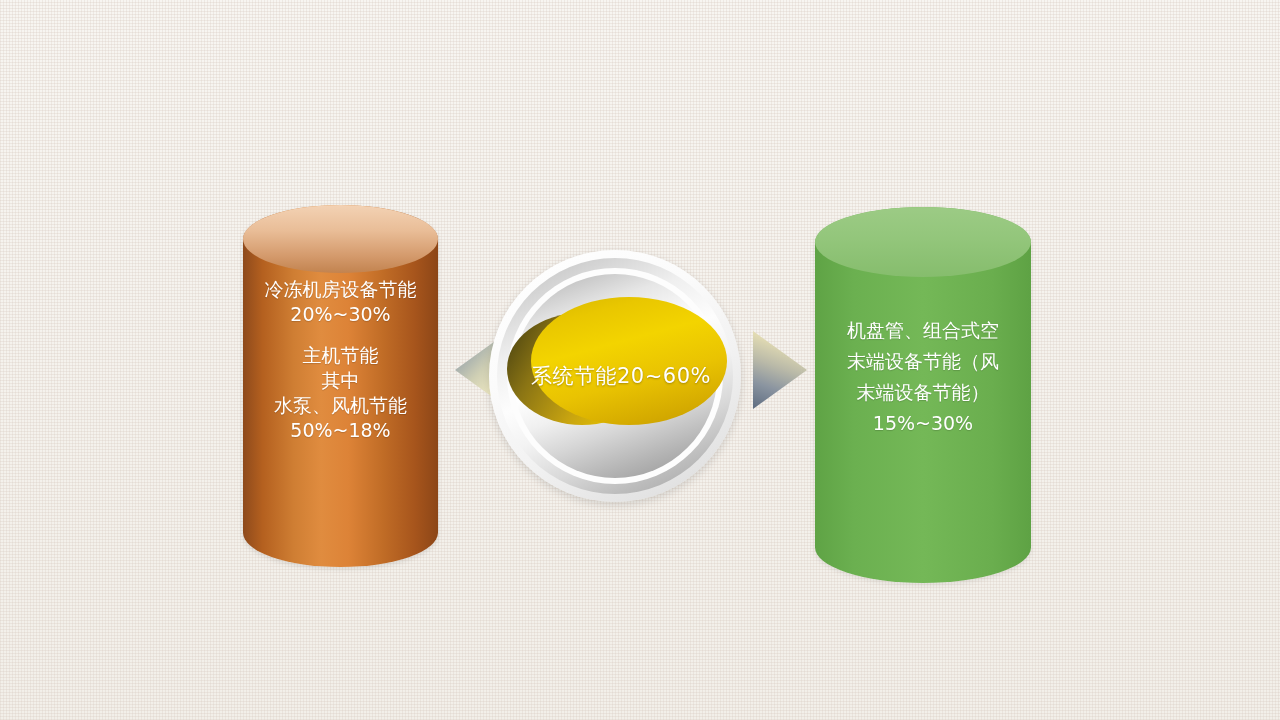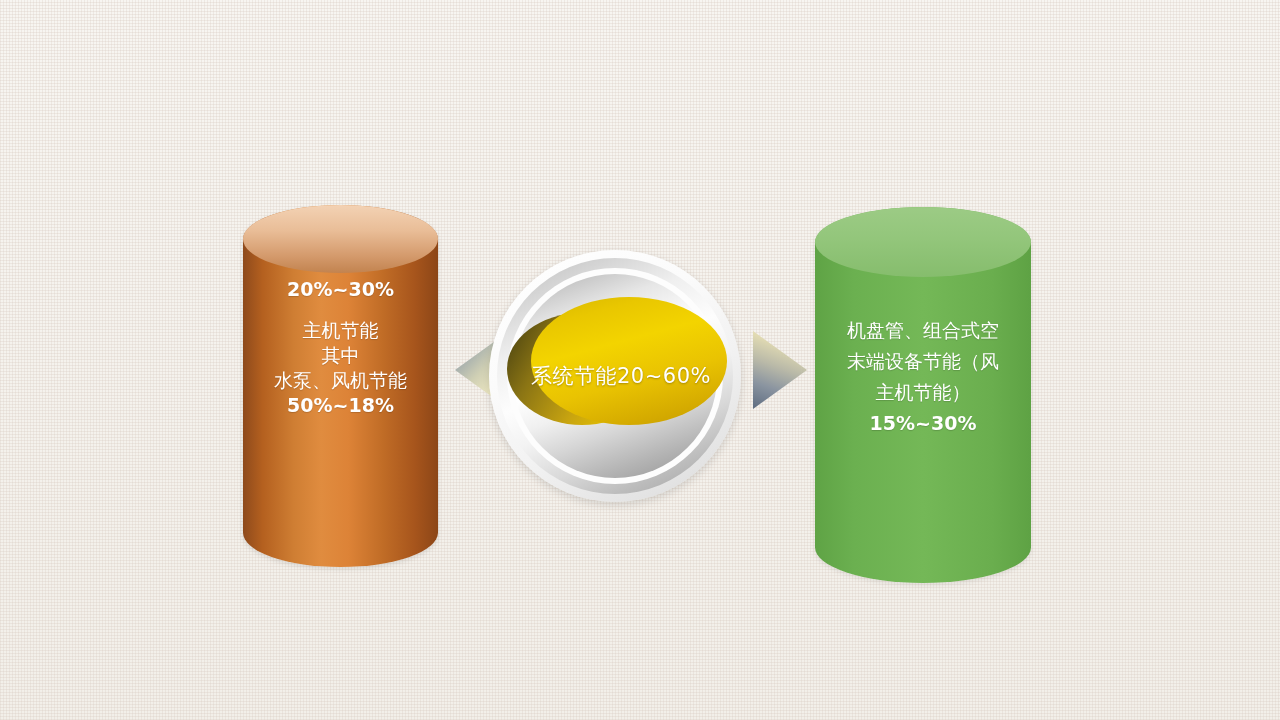--- a/index.html
+++ b/index.html
@@ -163,21 +163,21 @@
     color: #ffffff;
     font-size: 19px;
     line-height: 25px;
     z-index: 4;
     text-shadow: 0 1px 1px rgba(0,0,0,0.16);
     user-select: none;
   }
   #cylinder-left .cyl-text { top: 72px; }
   #cylinder-right .cyl-text { top: 108px; font-size: 19px; line-height: 31px; }
   .cyl-text .gap { display: block; height: 16px; }
-  .cyl-text .num { font-weight: 700; text-align: center; }
+  .cyl-text .num { font-weight: 400; text-align: center; }
   .cyl-text .line { display: block; }
 
   
   .arrow {
     position: absolute;
     width: 0;
     height: 0;
     z-index: 2;
   }
   #arrow-left {
@@ -291,20 +291,21 @@
 </head>
 <body>
 
 <div id="slide">
 
 
   <div id="cylinder-left" class="cylinder">
     <div class="cyl-body"></div>
     <div class="cyl-top"></div>
     <div class="cyl-text">
+      <span class="line">冷冻机房设备节能</span>
       <span class="line num">20%~30%</span>
       <span class="gap"></span>
       <span class="line">主机节能</span>
       <span class="line">其中</span>
       <span class="line">水泵、风机节能</span>
       <span class="line num">50%~18%</span>
     </div>
   </div>
 
   <div id="arrow-left" class="arrow"></div>
@@ -319,18 +320,18 @@
     <div id="gold-front"></div>
     <div id="center-label">系统节能20~60%</div>
   </div>
 
   <div id="cylinder-right" class="cylinder">
     <div class="cyl-body"></div>
     <div class="cyl-top"></div>
     <div class="cyl-text">
       <span class="line">机盘管、组合式空</span>
       <span class="line">末端设备节能（风</span>
-      <span class="line">主机节能）</span>
+      <span class="line">末端设备节能）</span>
       <span class="line num">15%~30%</span>
     </div>
   </div>
 
 </div>
 
 </body></html>

